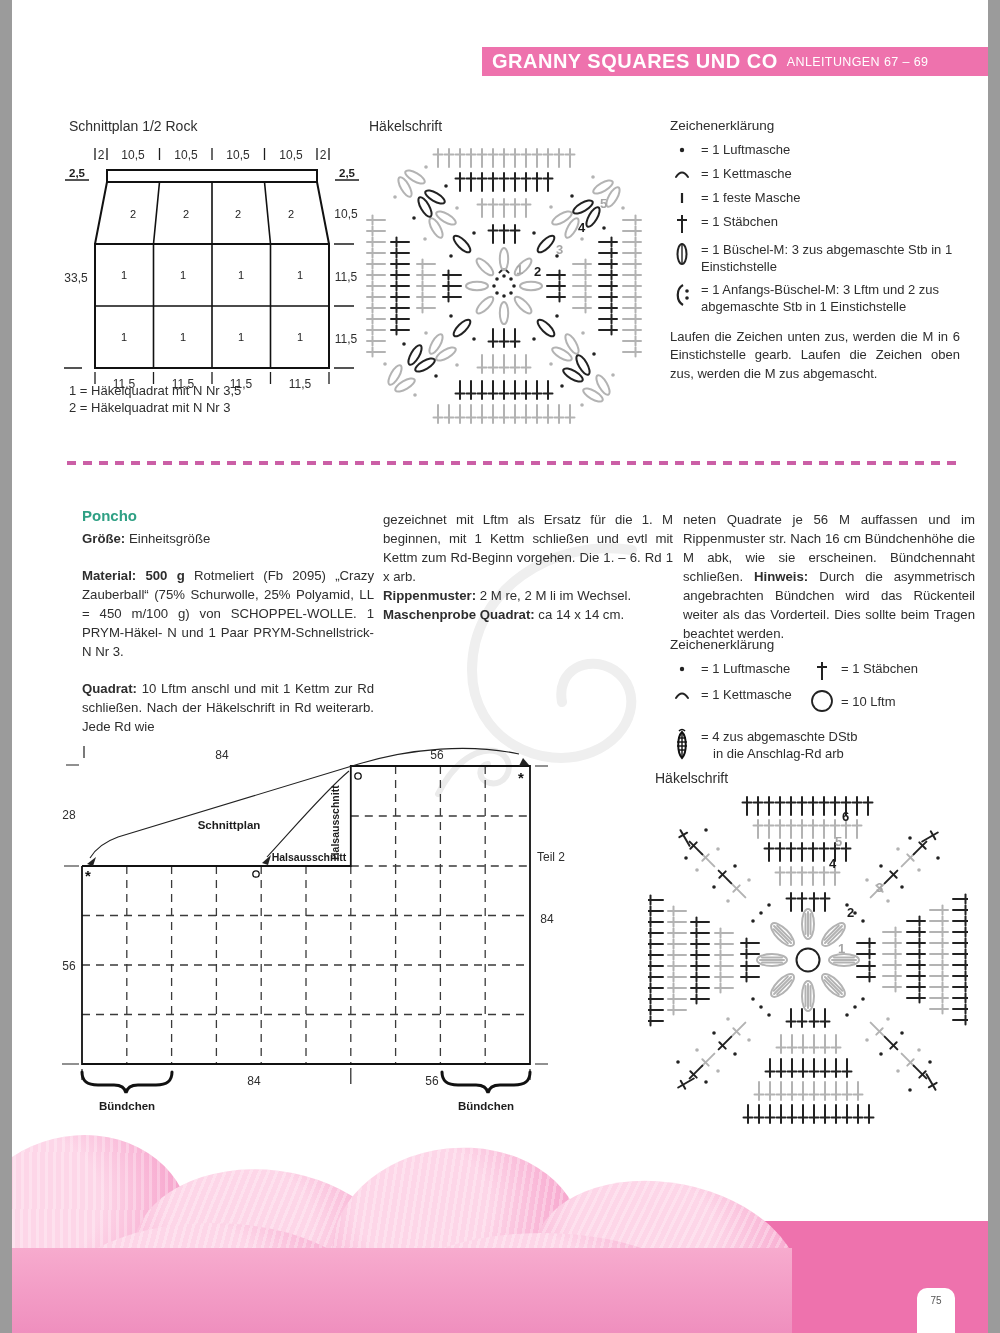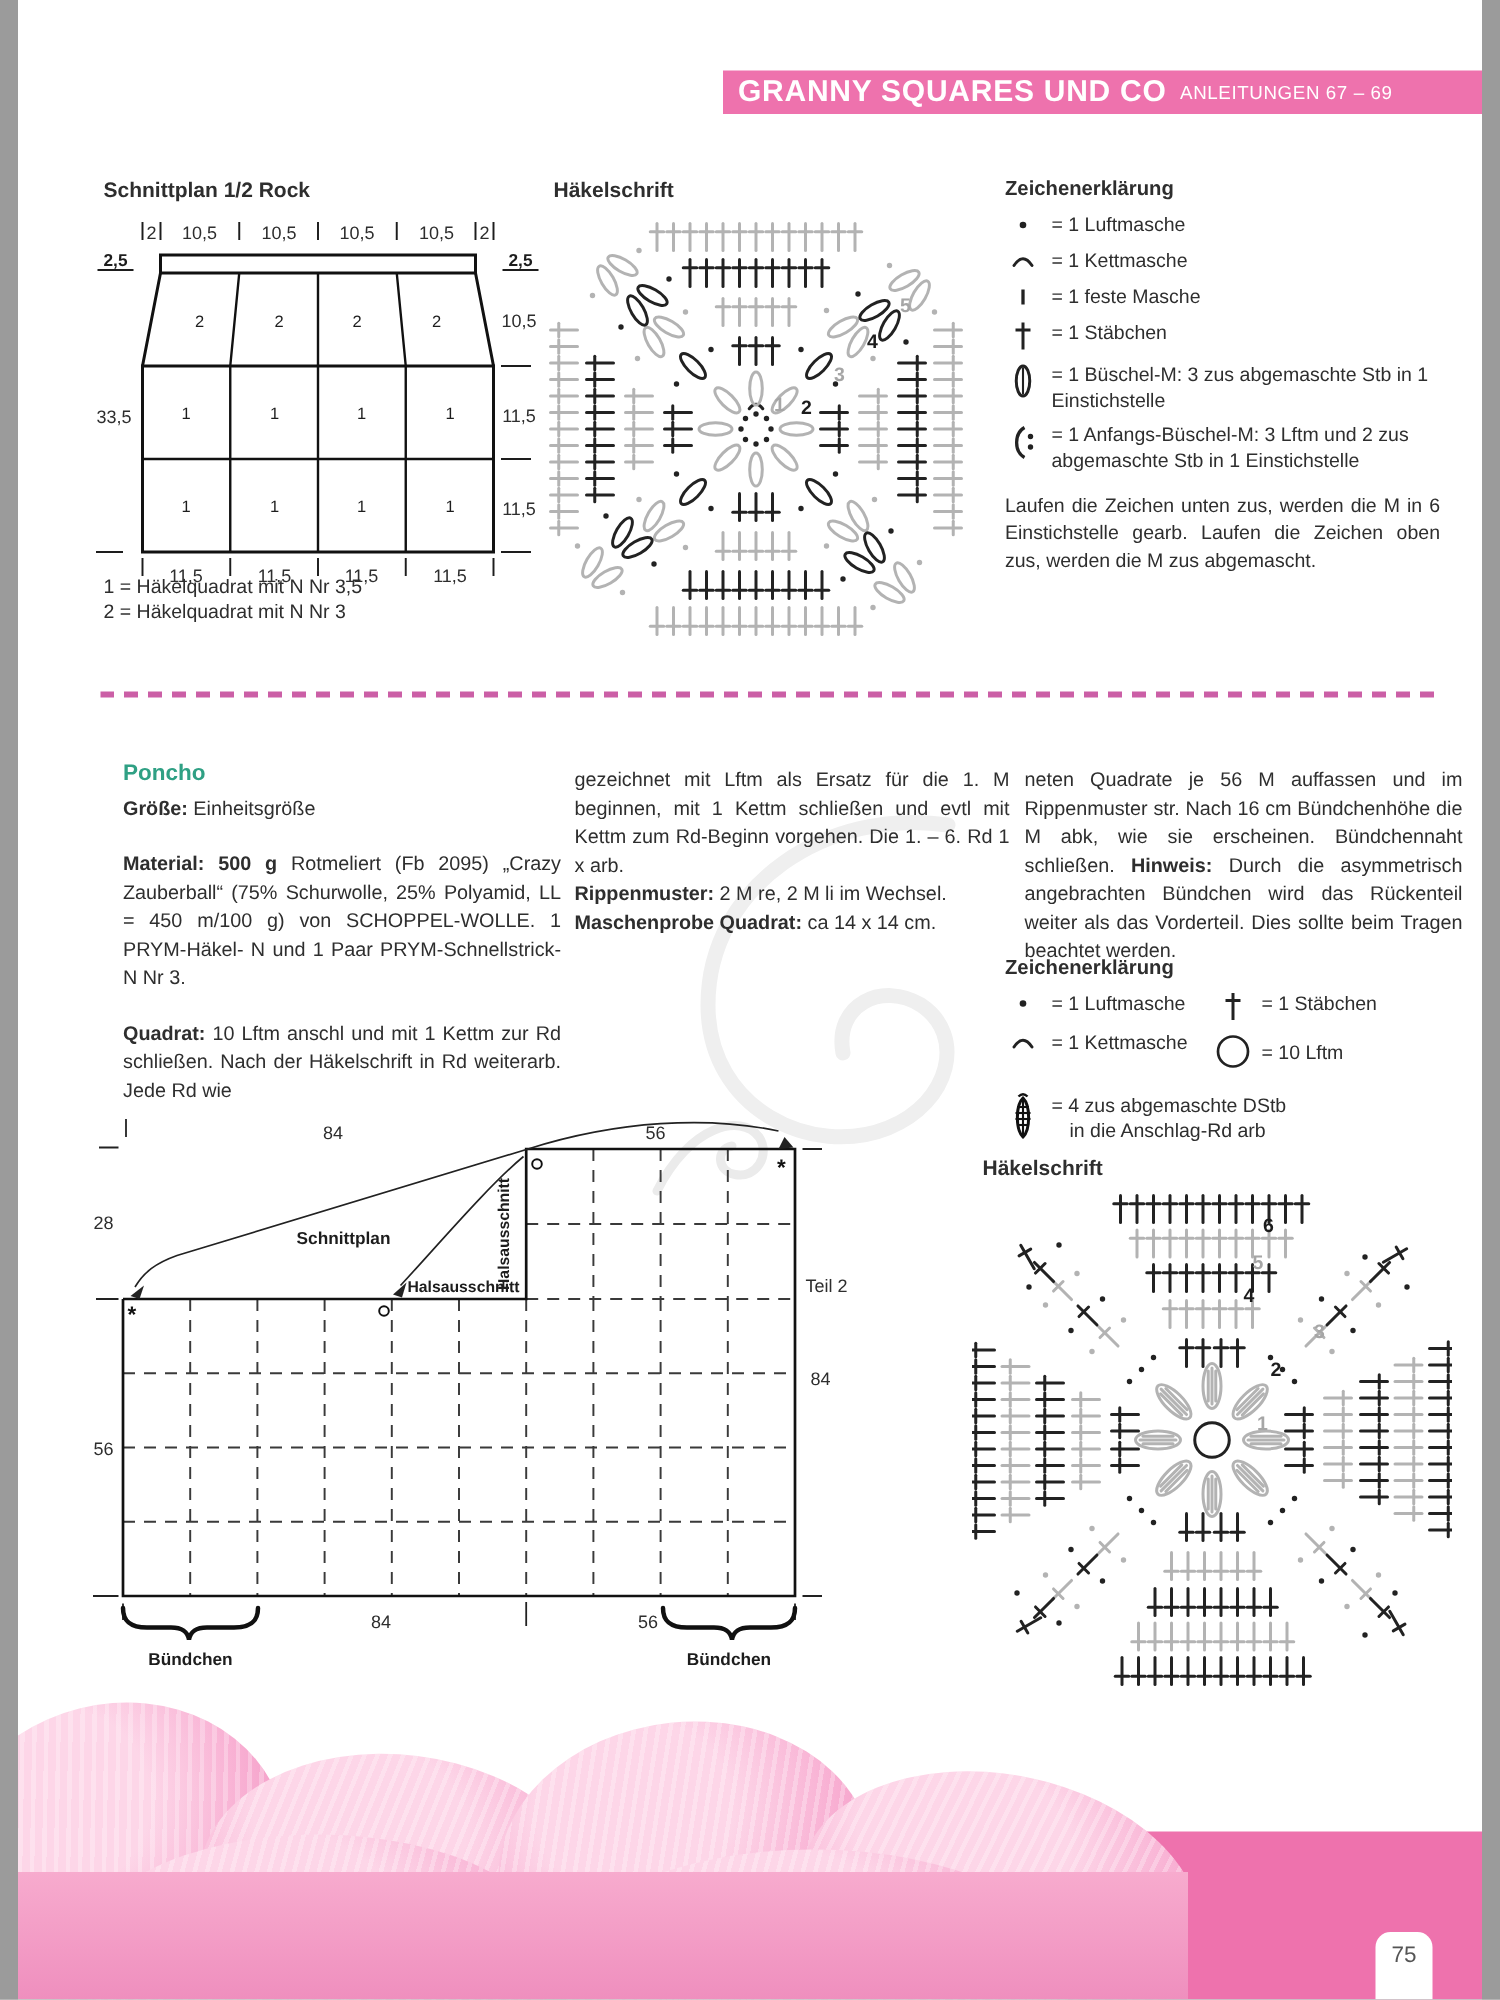--- a/index.html
+++ b/index.html
@@ -5,21 +5,21 @@
   html,body{margin:0;padding:0;background:#9b9b9b;}
   .page{position:relative;width:976px;height:1333px;background:#fff;overflow:hidden;
         font-family:"Liberation Sans",sans-serif;color:#2e2e2e;margin:0 auto;}
   .abs{position:absolute;}
   
   .hdr{left:470px;top:47px;width:508px;height:29px;background:#ee72ad;display:flex;
        align-items:center;padding-left:10px;box-sizing:border-box;}
   .hdr .t{color:#fff;font-weight:bold;font-size:20px;letter-spacing:.5px;}
   .hdr .s{color:#fff;font-size:12.5px;margin-left:9px;letter-spacing:.4px;}
   
-  .h1{font-weight:bold;font-size:14px;}
+  .h1{font-weight:normal;font-size:14px;}
   .teal{color:#2fa084;font-weight:bold;font-size:15px;}
   
   .col{font-size:13.2px;line-height:1.44;text-align:justify;margin-left:13px;}
   .col p{margin:0 0 0 0;}
   .col p+p{margin-top:18px;}
   b{font-weight:bold;}
   
   .divider{left:55px;top:461px;width:890px;height:4px;
      background:repeating-linear-gradient(90deg,#cb5fa6 0 9px,transparent 9px 16px);}
   
@@ -37,21 +37,21 @@
   .yarn{left:0;top:1128px;width:780px;height:205px;overflow:hidden;}
   .skein{position:absolute;border-radius:50%;
      background:radial-gradient(ellipse at 38% 28%,#fdd6e8 0 30%,#f8aed2 62%,#f090bf 88%);}
   .skein:after{content:"";position:absolute;inset:0;border-radius:50%;
      background:repeating-linear-gradient(105deg,rgba(255,255,255,.28) 0 3px,transparent 3px 8px);}
   .yarnbase{position:absolute;left:0;top:120px;width:780px;height:85px;
      background:linear-gradient(180deg,#f7abce,#ef8fbe);}
   .pinkblock{left:700px;top:1221px;width:300px;height:112px;background:#ee72ad;}
   .pagetab{left:905px;top:1288px;width:38px;height:45px;background:#fff;
      border-radius:10px 10px 0 0;display:flex;justify-content:center;align-items:flex-start;
-     padding-top:7px;box-sizing:border-box;font-size:15px;color:#555;}
+     padding-top:7px;box-sizing:border-box;font-size:10px;color:#555;}
 </style>
 </head>
 <body>
 
 <div class="page">
 
   <svg width="0" height="0" style="position:absolute" aria-hidden="true">
     <defs>
       <g id="g-stb">
           <line x1="0" y1="-9" x2="0" y2="9"></line>

